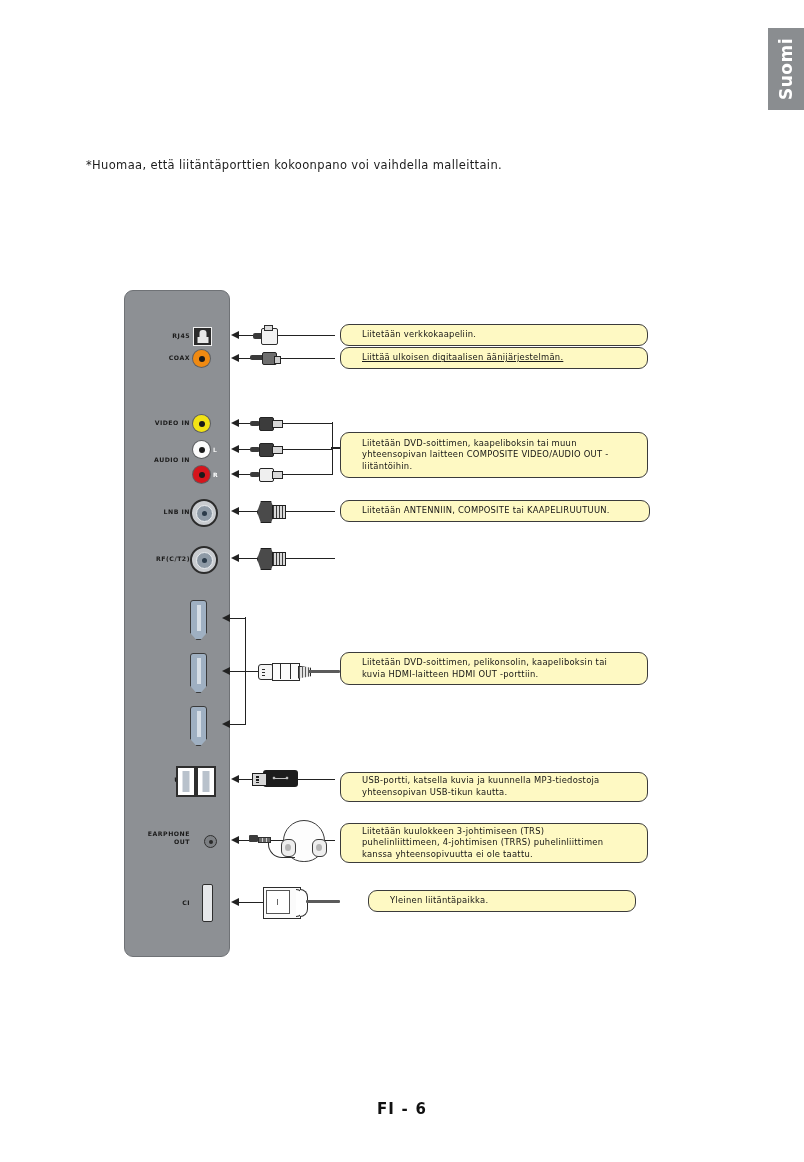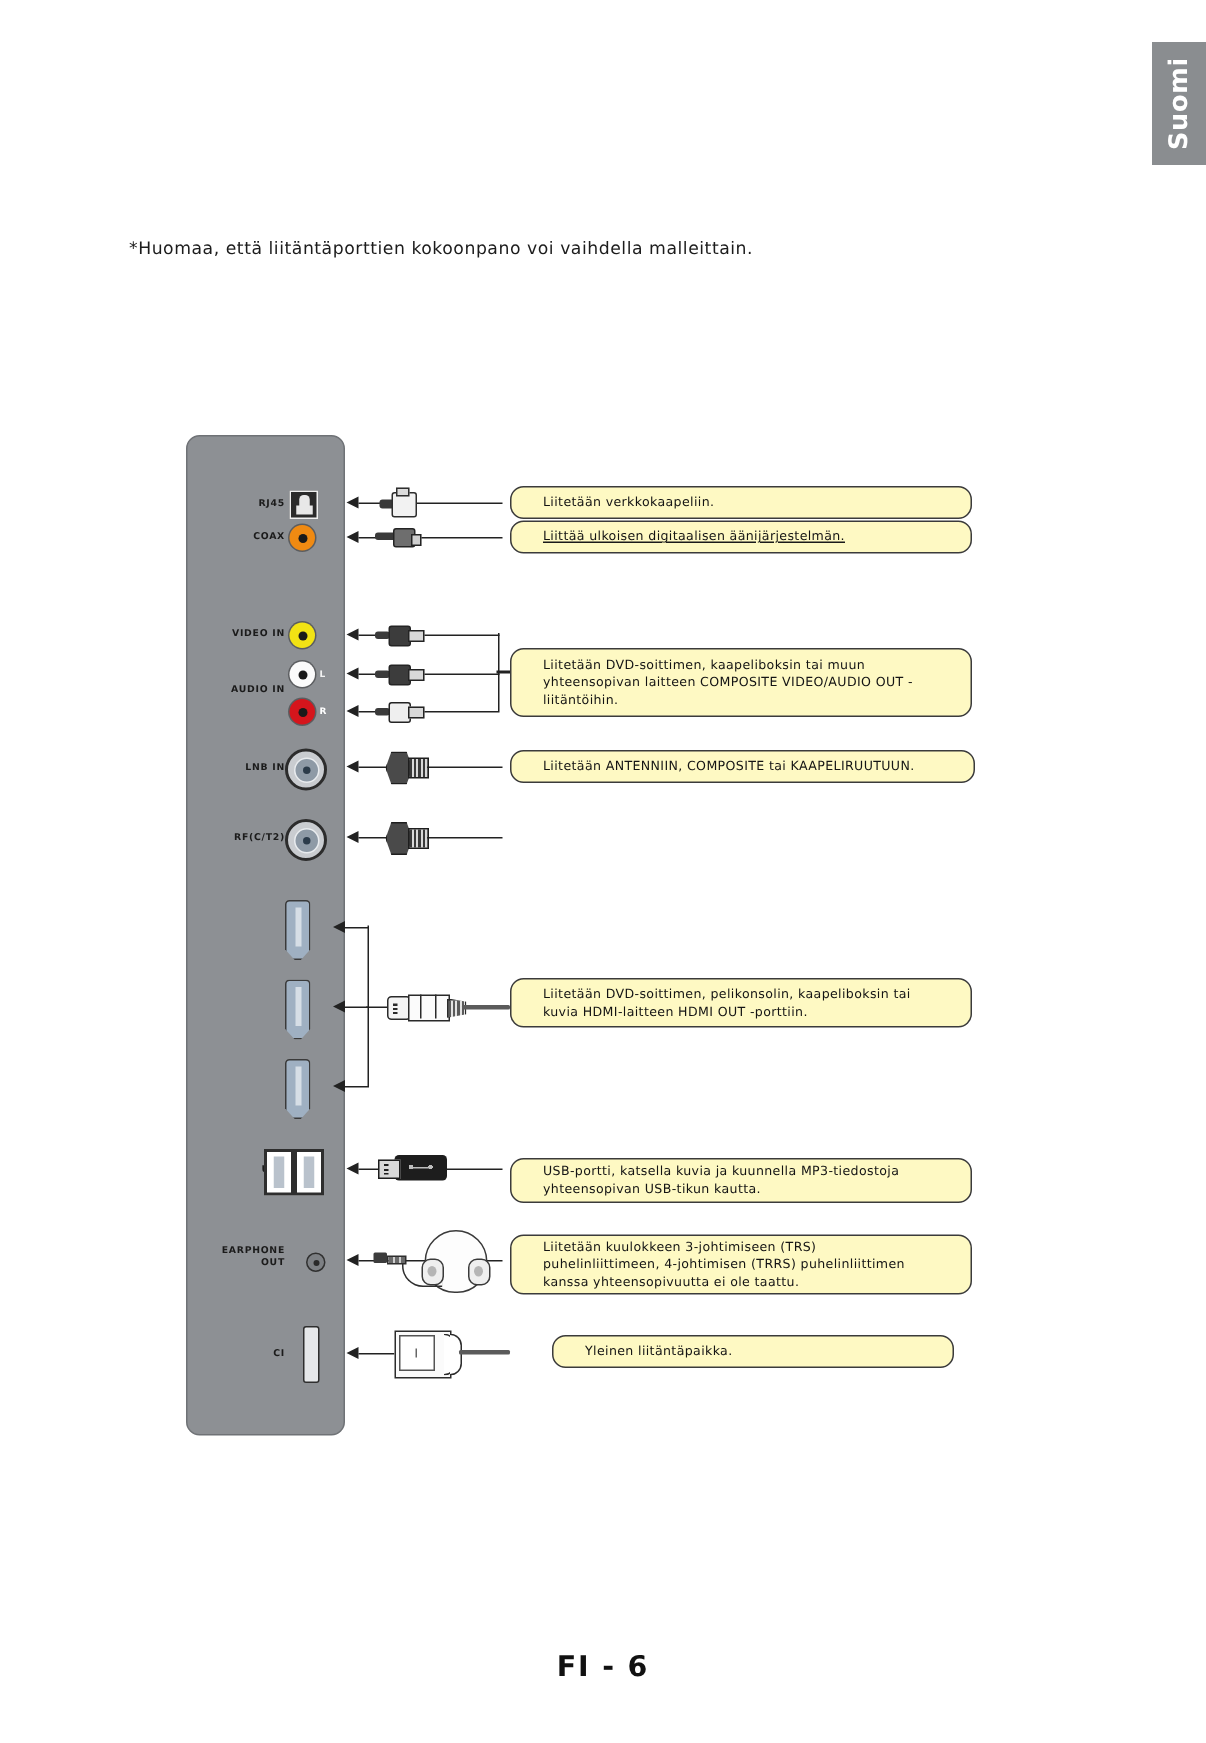--- a/index.html
+++ b/index.html
@@ -452,21 +452,21 @@
   }
   .plug-ci .nub1 { left: 33px; top: 2px; }
   .plug-ci .nub2 { left: 37px; top: 2px; }
 
   
   .footer {
     position: absolute;
     left: 0; right: 0;
     top: 1100px;
     text-align: center;
-    font-size: 19px;
+    font-size: 15px;
     font-weight: bold;
     letter-spacing: 1.2px;
     color: #111;
   }
 </style>
 </head>
 <body>
 
 <div class="lang-tab">
   <span>Suomi</span>

